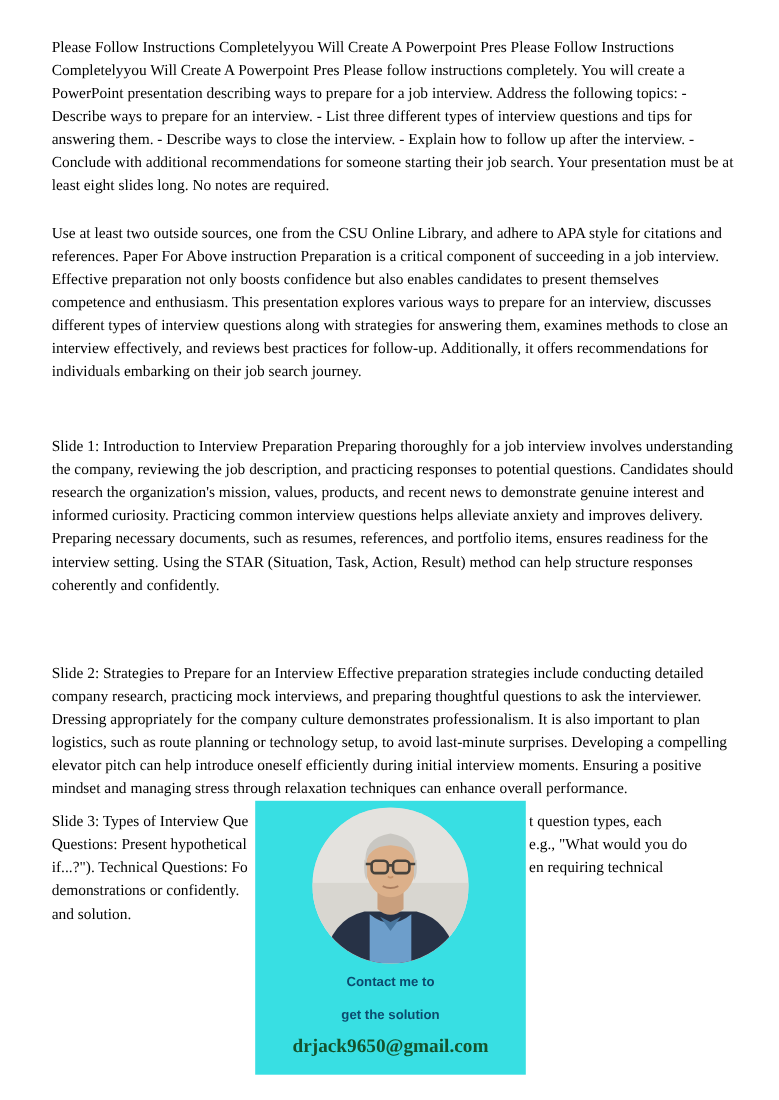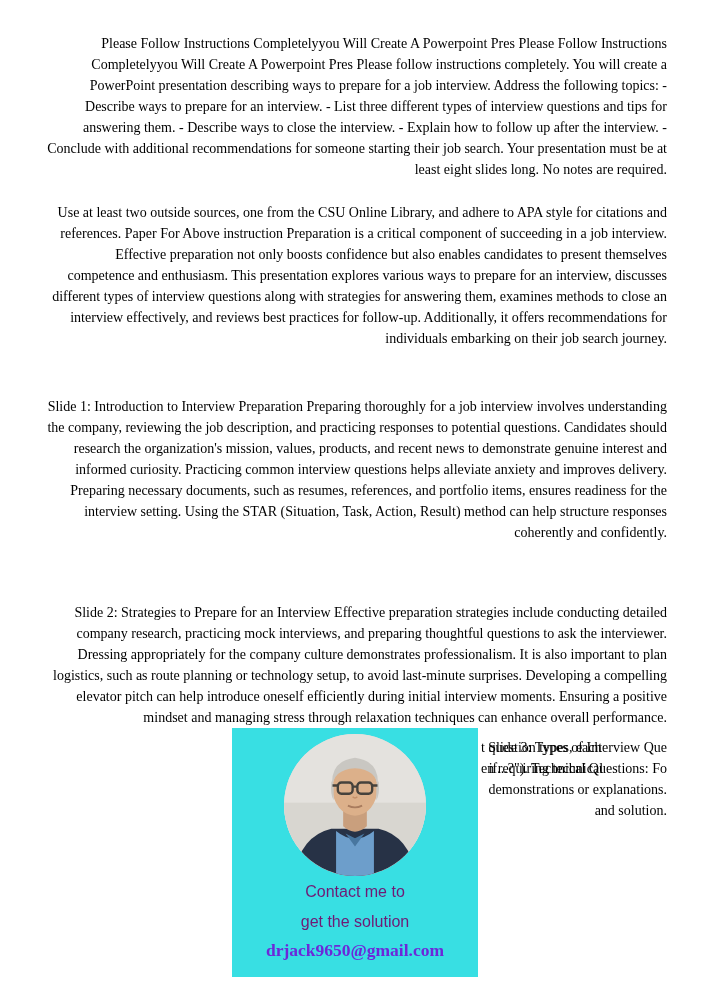--- a/index.html
+++ b/index.html
@@ -4,71 +4,75 @@
 <style>
   * { margin:0; padding:0; box-sizing:border-box; }
   html, body { background:#ffffff; }
   body {
     width:708px; height:1000px; position:relative; overflow:hidden;
     font-family:"Liberation Serif", serif; color:#000;
   }
   .doc { position:absolute; inset:0; }
   .para {
     position:absolute; left:47px; width:620px;
-    font-size:14px; line-height:21px; text-align:right;
+    font-size:14px; line-height:21px; text-align:left;
   }
   .p1 { top:33px; }
   .p2 { top:202px; }
   .p3 { top:396px; }
   .p4 { top:566px;margin-top:36px; }
   .p5 { top:737px; }
   .p5line { position:relative; height:21px; white-space:nowrap; }
   .p5line .frag-right { position:absolute; left:434px; top:0; }
 
   .overlay {
     position:absolute; left:232px; top:728px; width:246px; height:249px;
     background:#38dfe3; display:flex; flex-direction:column; align-items:center;
     z-index:5;
   }
   .avatar {
     width:142px; height:142px; border-radius:50%; overflow:hidden;
     margin-top:6px; background:#dddbd6; flex:0 0 auto;
   }
   .avatar svg { display:block; width:142px; height:142px; }
   .contact-line {
-    font-family:"Liberation Sans", sans-serif; font-weight:400;
-    font-size:16px; line-height:30px; color:#701a75; text-align:center;
+    font-family:"Liberation Sans", sans-serif; font-weight:700;
+    font-size:12px; line-height:30px; color:#0c4a6e; text-align:center;
   }
   .contact-line.first { margin-top:1px; }
   .email-line {
     font-family:"Liberation Serif", serif; font-weight:700;
-    font-size:17.5px; line-height:24px; color:#6d28d9; text-align:center; margin-top:1px;
+    font-size:17.5px; line-height:24px; color:#14532d; text-align:center; margin-top:1px;
   }
 </style>
 </head>
 <body>
 
 <div class="doc">
 
   <p class="para p1">Please Follow Instructions Completelyyou Will Create A Powerpoint Pres Please Follow Instructions Completelyyou Will Create A Powerpoint Pres Please follow instructions completely. You will create a PowerPoint presentation describing ways to prepare for a job interview. Address the following topics: - Describe ways to prepare for an interview. - List three different types of interview questions and tips for answering them. - Describe ways to close the interview. - Explain how to follow up after the interview. - Conclude with additional recommendations for someone starting their job search. Your presentation must be at least eight slides long. No notes are required.</p>
   <p class="para p2">Use at least two outside sources, one from the CSU Online Library, and adhere to APA style for citations and references. Paper For Above instruction Preparation is a critical component of succeeding in a job interview. Effective preparation not only boosts confidence but also enables candidates to present themselves competence and enthusiasm. This presentation explores various ways to prepare for an interview, discusses different types of interview questions along with strategies for answering them, examines methods to close an interview effectively, and reviews best practices for follow-up. Additionally, it offers recommendations for individuals embarking on their job search journey.</p>
   <p class="para p3">Slide 1: Introduction to Interview Preparation Preparing thoroughly for a job interview involves understanding the company, reviewing the job description, and practicing responses to potential questions. Candidates should research the organization's mission, values, products, and recent news to demonstrate genuine interest and informed curiosity. Practicing common interview questions helps alleviate anxiety and improves delivery. Preparing necessary documents, such as resumes, references, and portfolio items, ensures readiness for the interview setting. Using the STAR (Situation, Task, Action, Result) method can help structure responses coherently and confidently.</p>
   <p class="para p4">Slide 2: Strategies to Prepare for an Interview Effective preparation strategies include conducting detailed company research, practicing mock interviews, and preparing thoughtful questions to ask the interviewer. Dressing appropriately for the company culture demonstrates professionalism. It is also important to plan logistics, such as route planning or technology setup, to avoid last-minute surprises. Developing a compelling elevator pitch can help introduce oneself efficiently during initial interview moments. Ensuring a positive mindset and managing stress through relaxation techniques can enhance overall performance.</p>
 
   <div class="para p5">
     <div class="p5line">
       <span class="frag-left">Slide 3: Types of Interview Que</span>
       <span class="frag-right">t question types, each</span>
     </div>
     <div class="p5line">
+      <span class="frag-left">Questions: Present hypothetical</span>
+      <span class="frag-right">e.g., "What would you do</span>
+    </div>
+    <div class="p5line">
       <span class="frag-left">if...?"). Technical Questions: Fo</span>
       <span class="frag-right">en requiring technical</span>
     </div>
     <div class="p5line">
-      <span class="frag-left">demonstrations or explanations.</span>
+      <span class="frag-left">demonstrations or confidently.</span>
     </div>
     <div class="p5line">
       <span class="frag-left">and solution.</span>
       <span class="frag-right"></span>
     </div>
   </div>
 
 </div>
 
 <div class="overlay">

